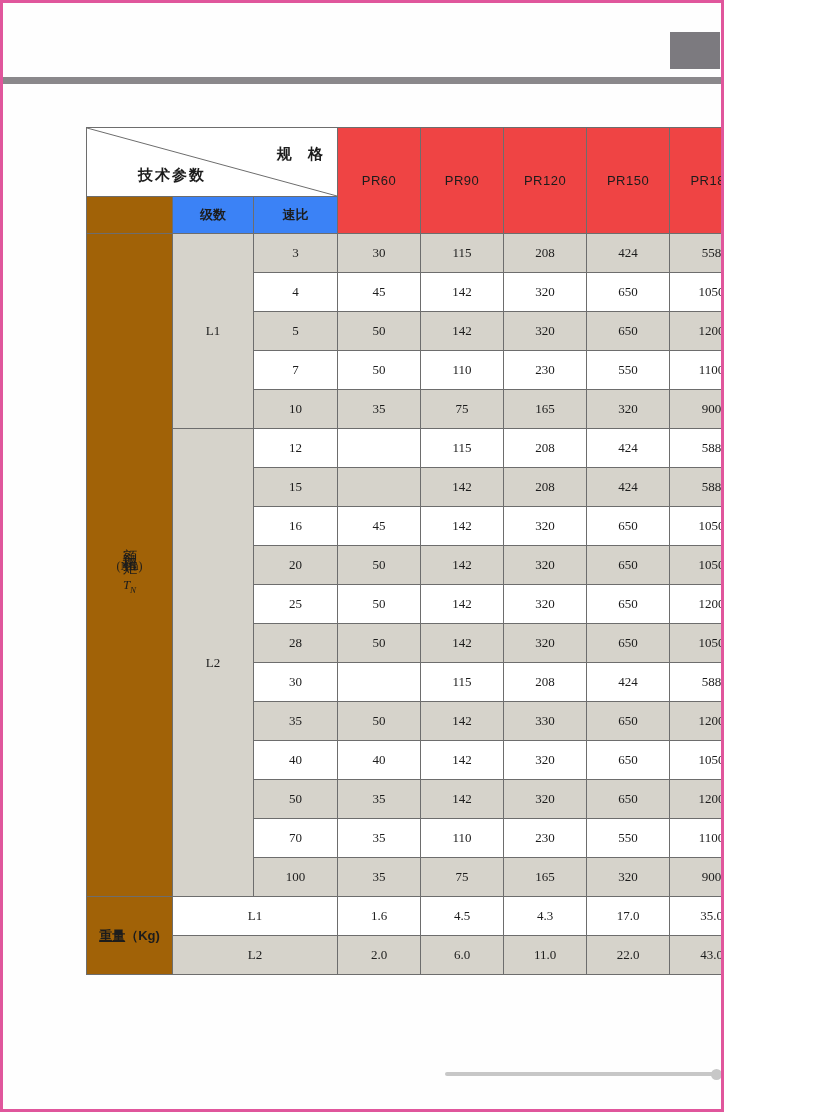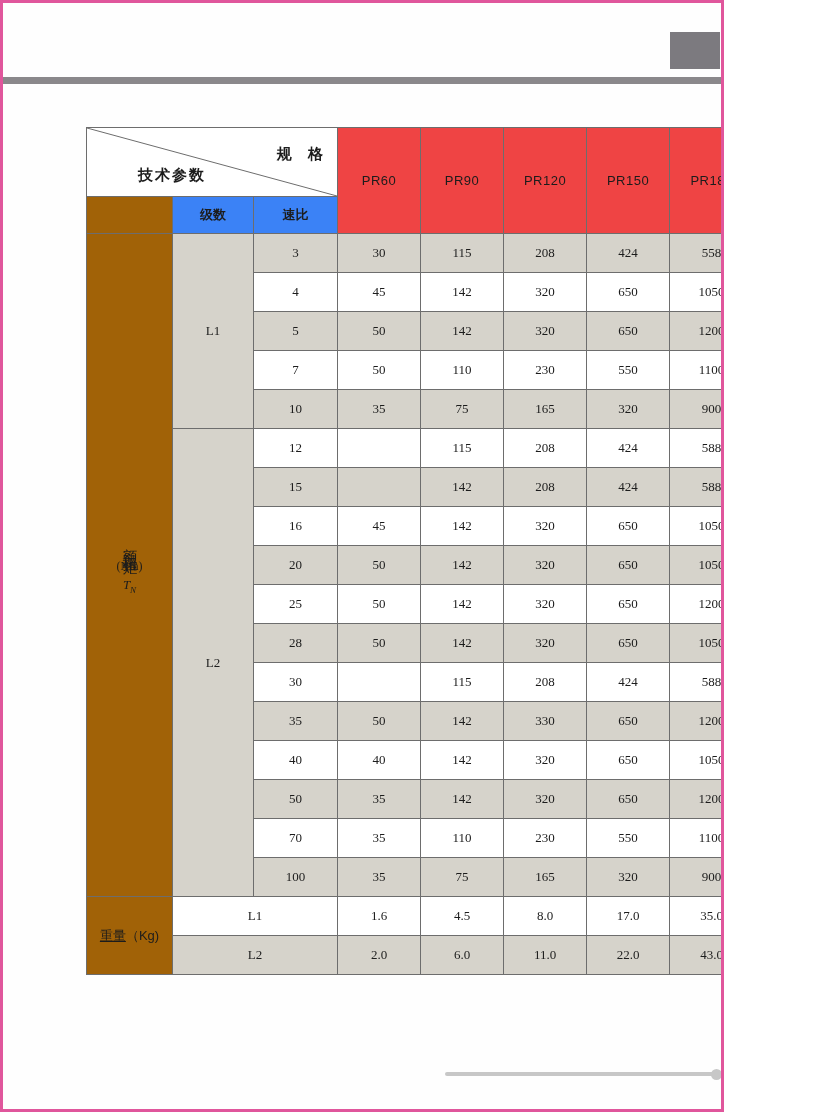--- a/index.html
+++ b/index.html
@@ -26,21 +26,21 @@
   .diag svg{position:absolute;inset:0;width:100%;height:100%;display:block;}
   .diag .tr-lab{position:absolute;top:17px;right:8px;font-weight:bold;font-size:15px;letter-spacing:6px;}
   .diag .bl-lab{position:absolute;left:11px;bottom:11px;font-weight:bold;font-size:15px;letter-spacing:2px;margin-left:40px;}
 
   .torque-cell .vtext{writing-mode:vertical-rl;text-orientation:upright;margin:0 auto;
       font-family:"Liberation Serif",serif;font-size:15px;letter-spacing:4px;line-height:1;}
   .torque-cell .unit{font-family:"Liberation Serif",serif;font-size:12px;margin-top:7px;}
   .torque-cell .sym{font-family:"Liberation Serif",serif;font-style:italic;font-size:13px;margin-top:3px;}
   .torque-cell sub{font-size:9px;}
 
-  .wlabel{font-weight:normal;font-size:14px;}
+  .wlabel{font-weight:bold;font-size:14px;}
   .wlabel .u{text-decoration:underline;}
 
   .f-line{position:absolute;left:445px;top:1072px;width:270px;height:4px;background:#c7c7c7;border-radius:2px;}
   .f-dot{position:absolute;left:711px;top:1069px;width:11px;height:11px;border-radius:50%;background:#c7c7c7;}
   .gear{position:absolute;left:722px;top:1056px;width:38px;height:38px;z-index:2;}
   .gear .tooth{position:absolute;left:50%;top:50%;width:11px;height:36px;margin:-18px 0 0 -5.5px;
       background:#c9c9c9;border-radius:3px;}
   .t0{transform:rotate(0deg);} .t1{transform:rotate(45deg);} .t2{transform:rotate(90deg);} .t3{transform:rotate(135deg);}
   .gear .core{position:absolute;left:50%;top:50%;width:28px;height:28px;margin:-14px 0 0 -14px;
       border-radius:50%;background:#c9c9c9;}
@@ -231,21 +231,21 @@
         <td class="c">320</td>
         <td class="c">900</td>
       </tr>
       <tr>
         <td class="lbl wlabel" rowspan="2">
           <span class="u">重量</span><span>（Kg)</span>
         </td>
         <td class="c" colspan="2">L1</td>
         <td class="c">1.6</td>
         <td class="c">4.5</td>
-        <td class="c">8.0</td>
+        <td class="c">4.3</td>
         <td class="c">17.0</td>
         <td class="c">35.0</td>
       </tr>
       <tr>
         <td class="c" colspan="2">L2</td>
         <td class="c">2.0</td>
         <td class="c">6.0</td>
         <td class="c">11.0</td>
         <td class="c">22.0</td>
         <td class="c">43.0</td>

